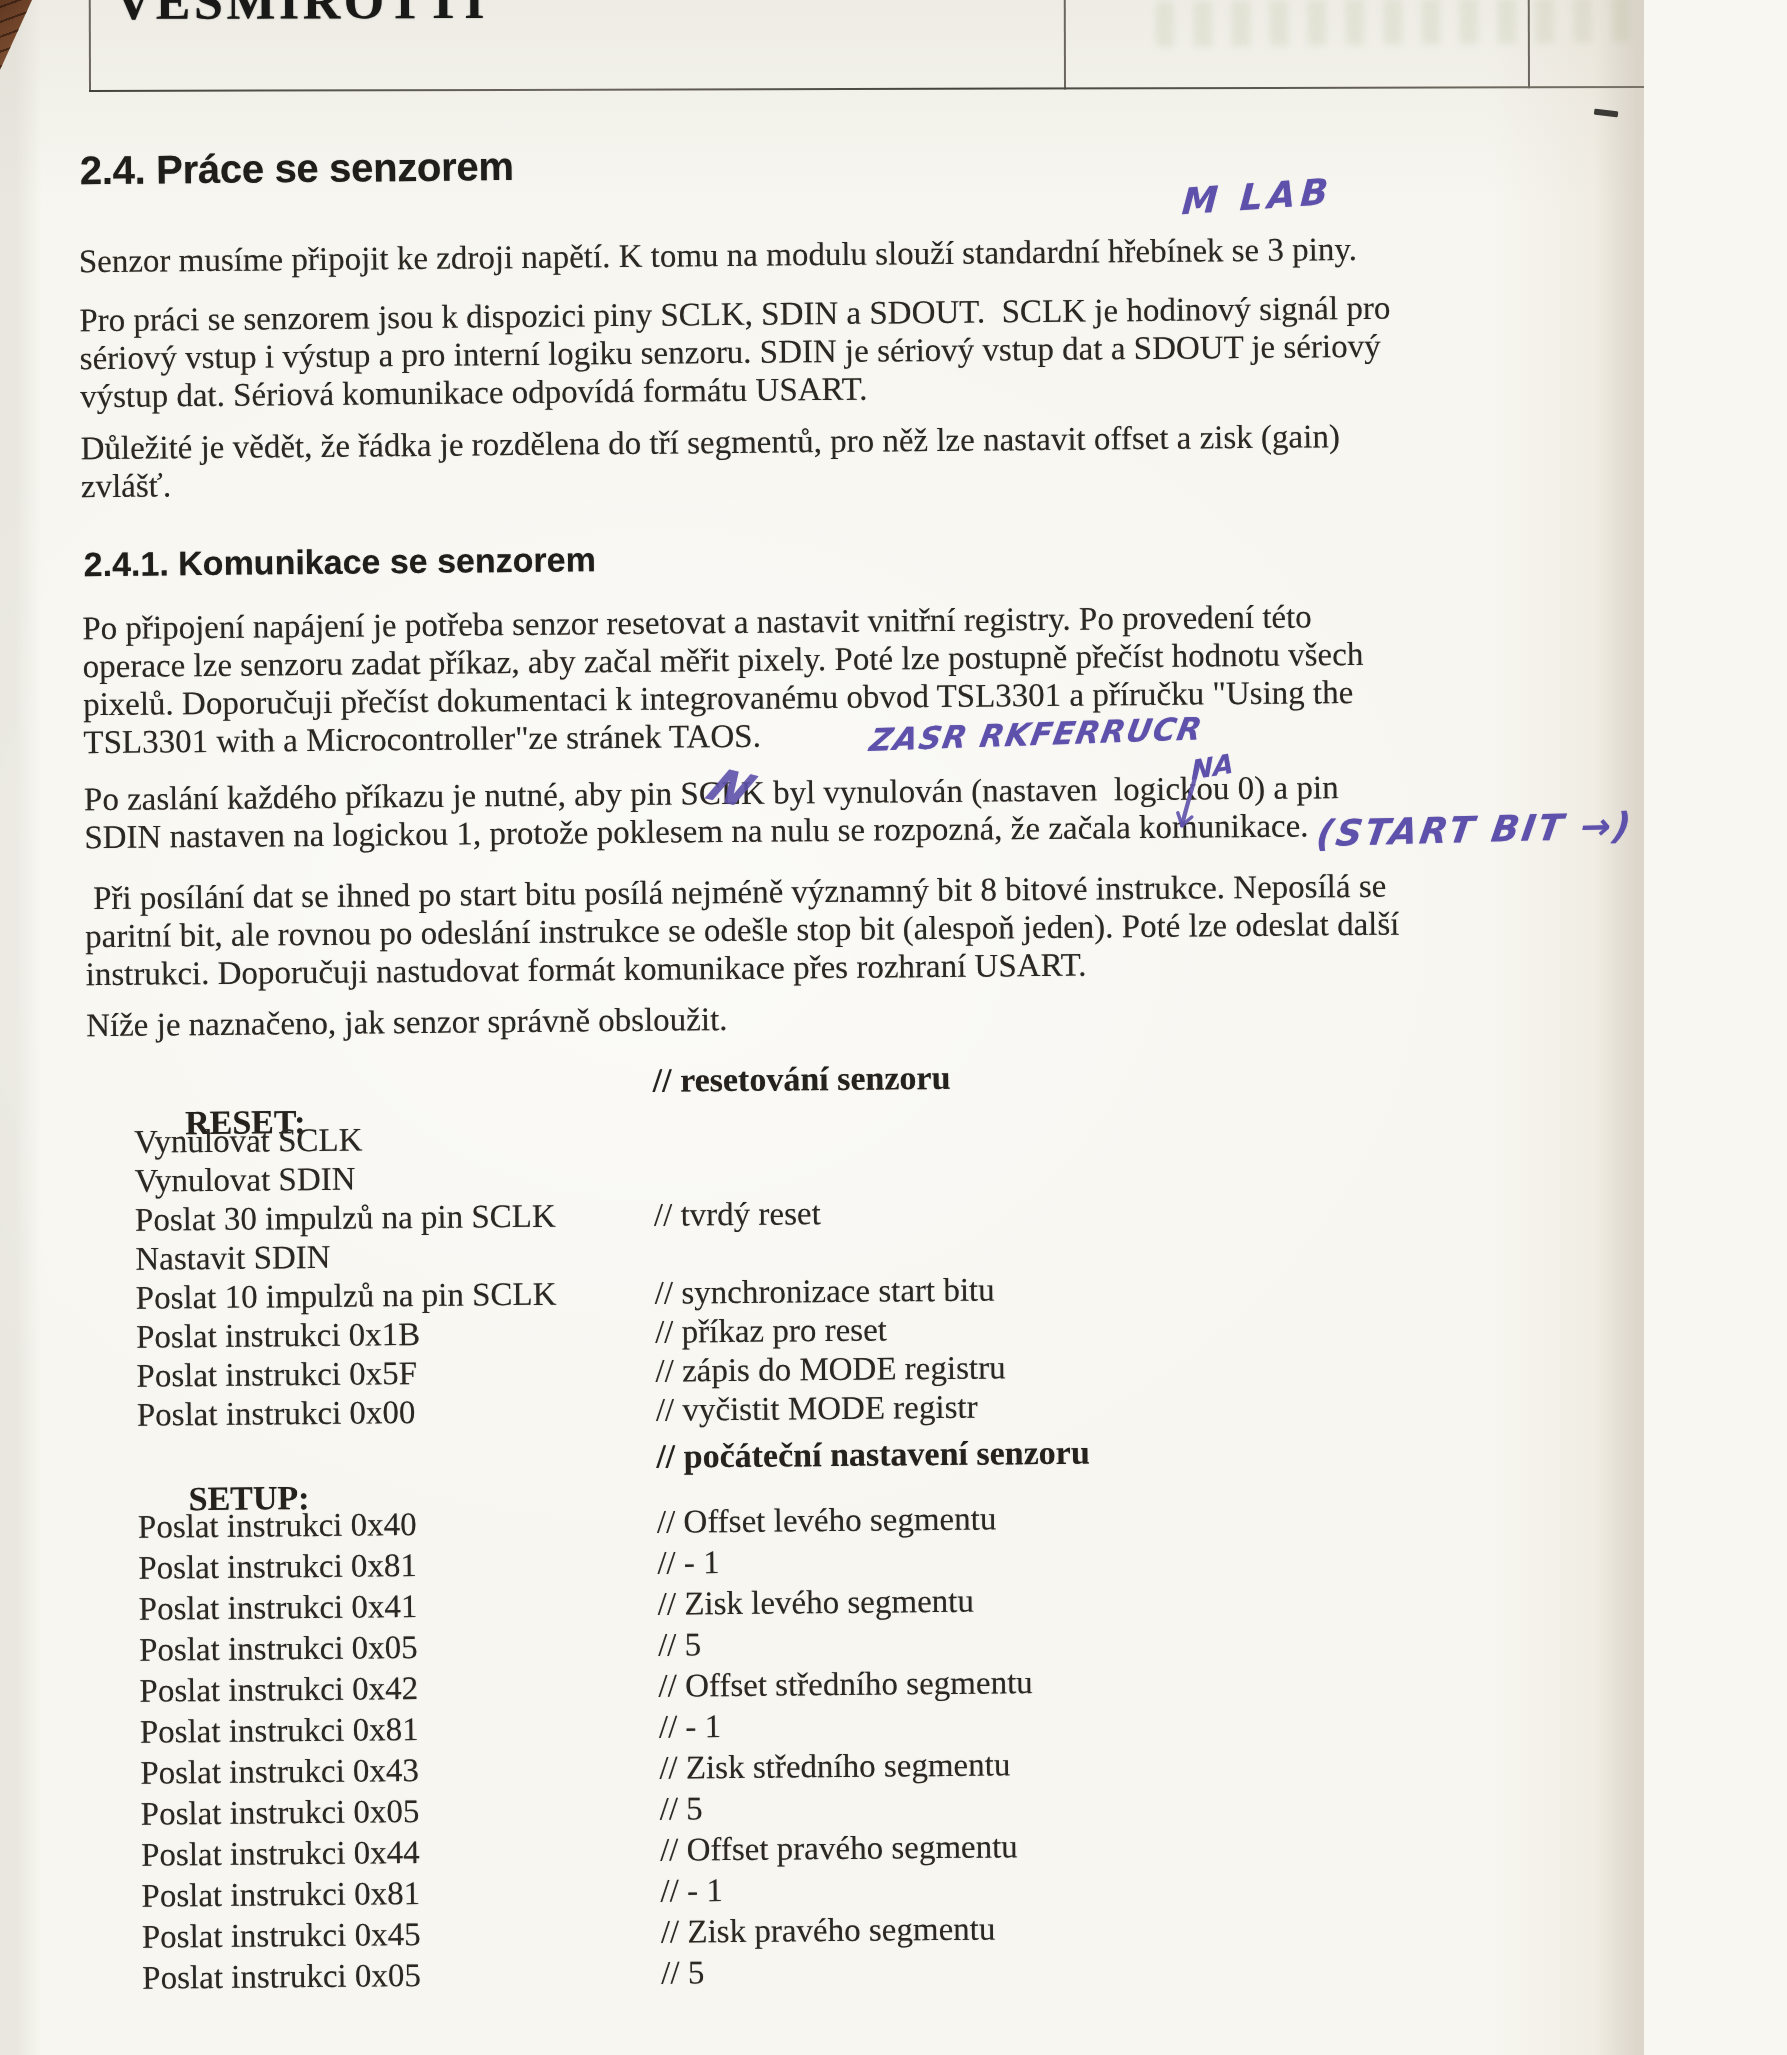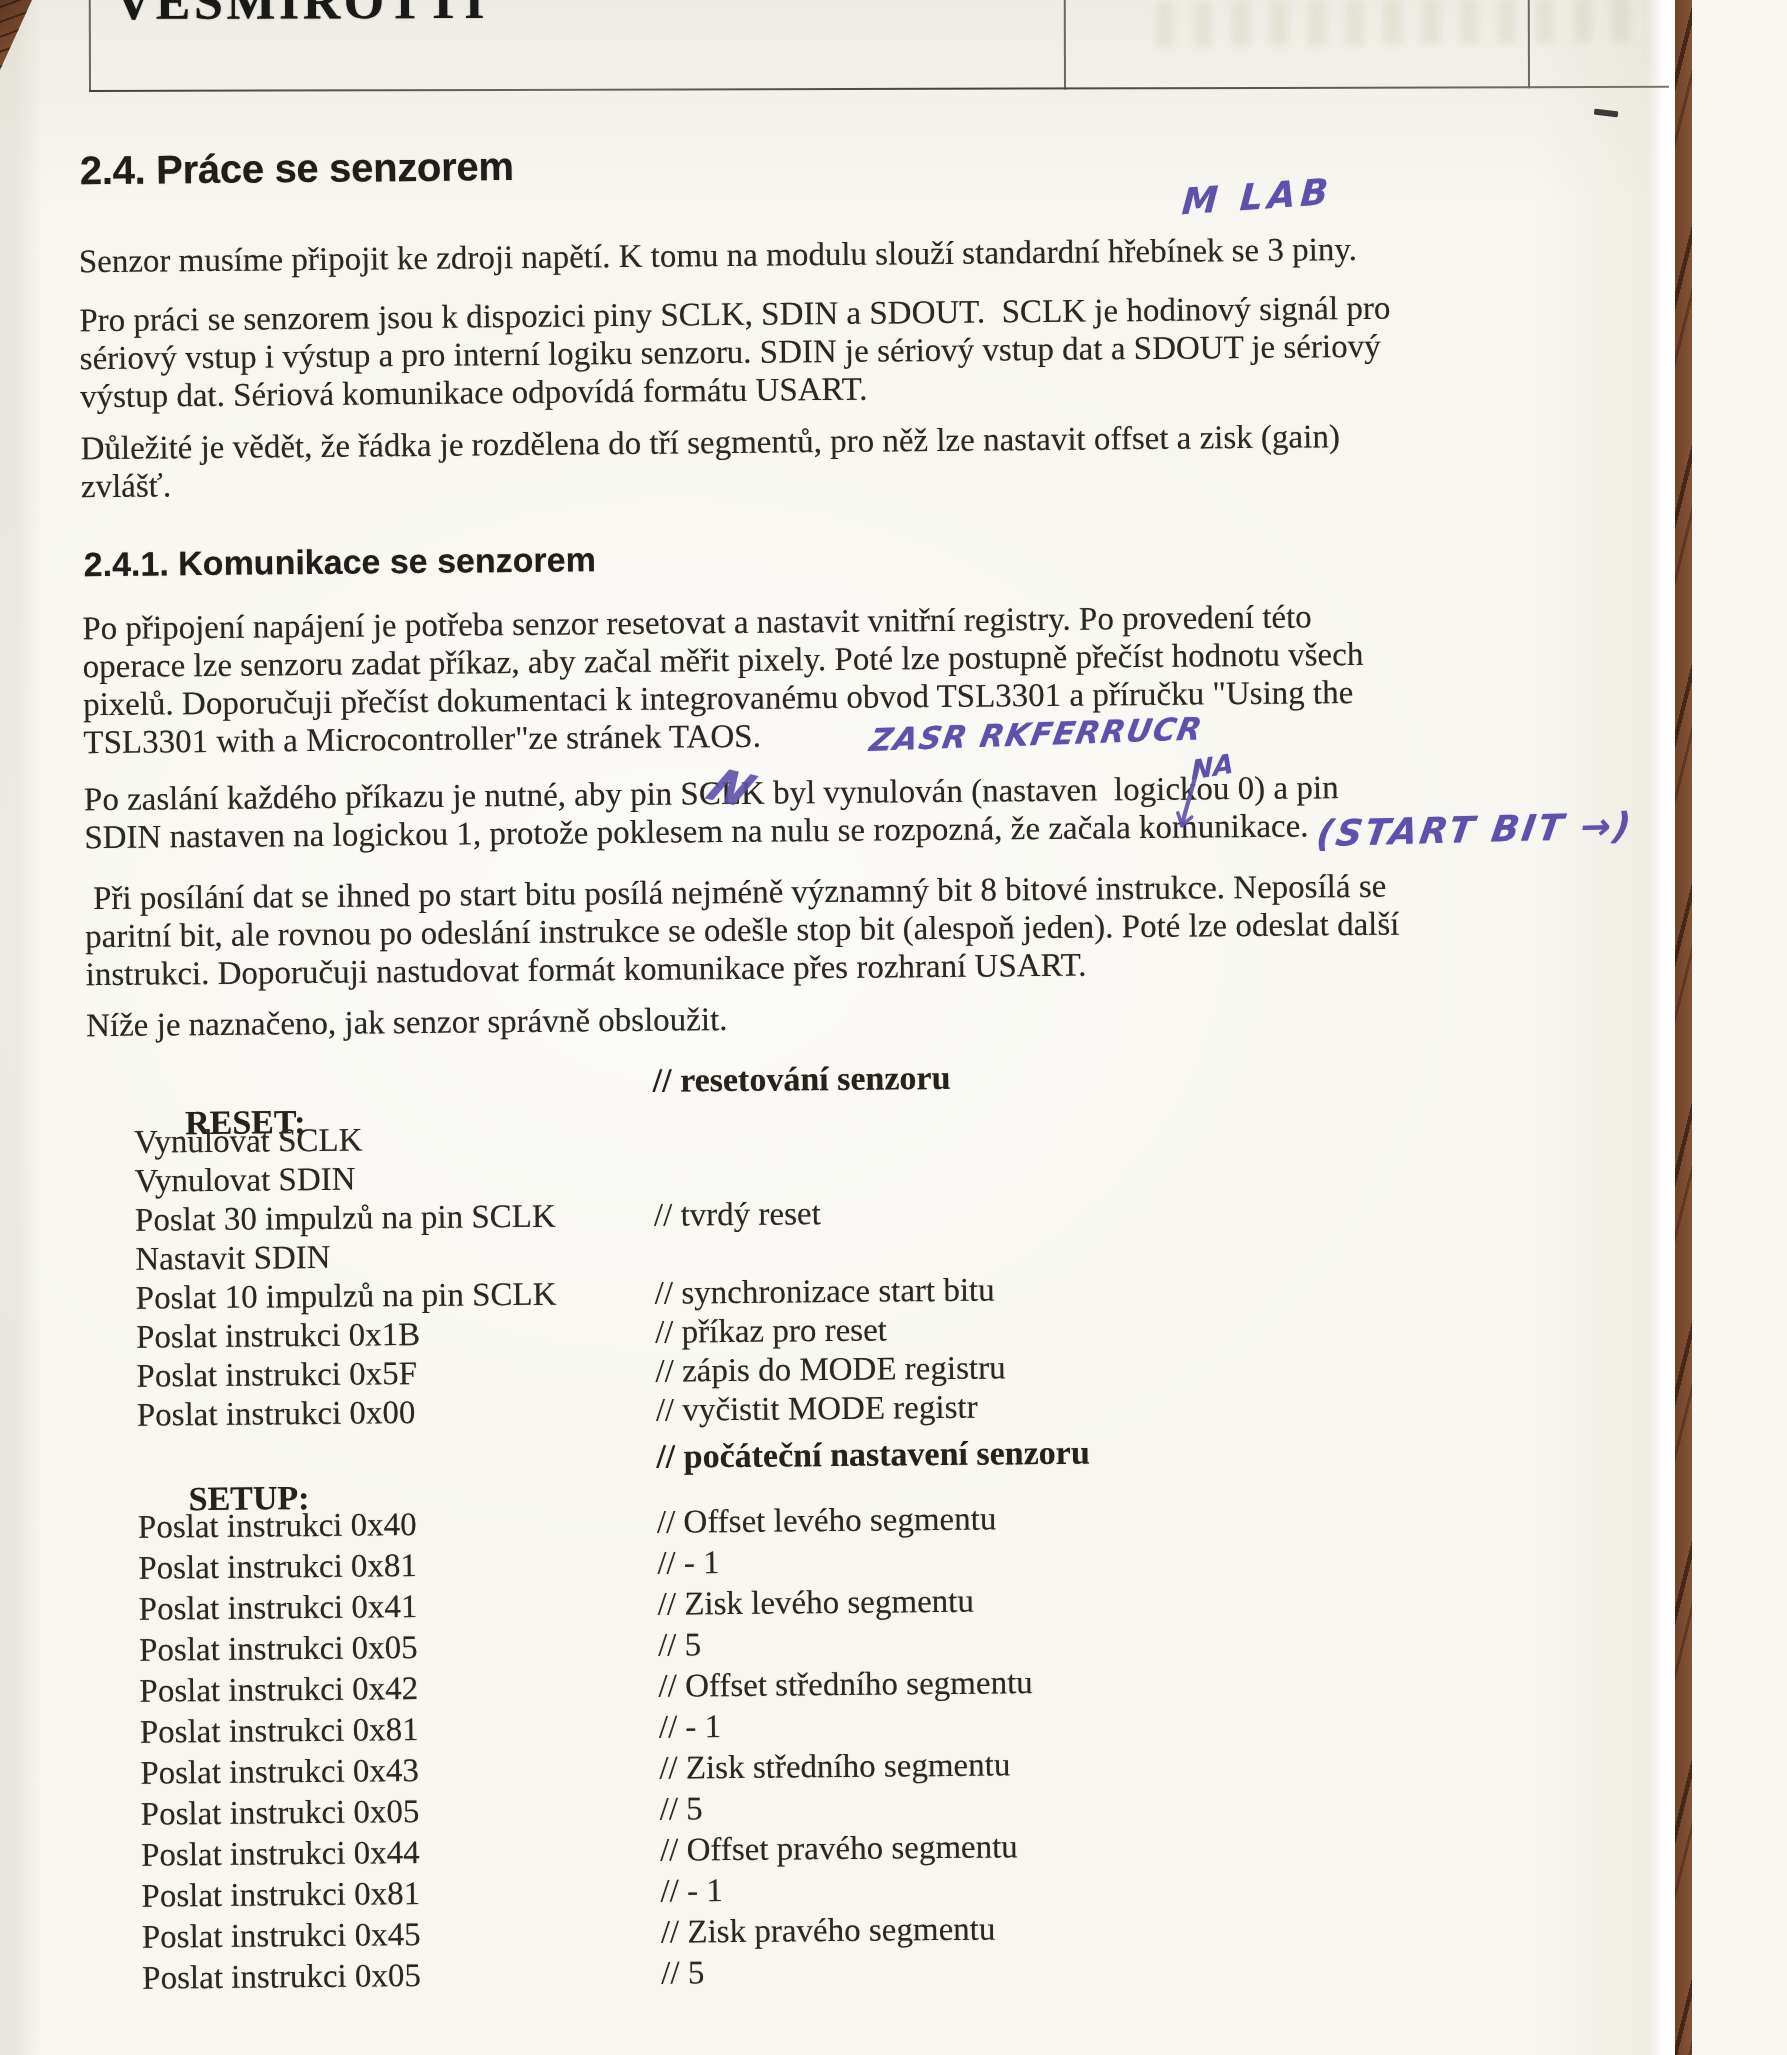--- a/index.html
+++ b/index.html
@@ -1,18 +1,18 @@
 <!DOCTYPE html>
 <html style="font-size:11.2px"><head>
 <meta charset="utf-8">
 <style>
   html,body{margin:0;padding:0;}
   body{width:1788px;height:2056px;overflow:hidden;background:#f8f7f1;
        font-family:"Liberation Serif", serif;}
-  .stage{position:absolute;left:0;top:0;width:1644px;height:2056px;overflow:hidden;padding-left:48px;}
+  .stage{position:absolute;left:0;top:0;width:1644px;height:2056px;overflow:hidden;}
 
   
   .paper{position:absolute;inset:0;
      background:
        linear-gradient(180deg, rgba(205,200,188,.22), rgba(205,200,188,0) 10%),
        radial-gradient(ellipse 1257px 978px at 40% 45%, rgba(255,255,255,.5), rgba(255,255,255,0) 70%),
        linear-gradient(90deg, rgba(190,185,172,.25) 0 15.4px, rgba(190,185,172,0) 42px),
        linear-gradient(270deg, rgba(150,130,105,.28) 0 7px, rgba(190,170,140,.12) 49px, rgba(190,170,140,0) 154px),
        #f7f6f0;}
   .paper-edge-right{position:absolute;top:0;left:1645px;width:31px;height:2056px;

